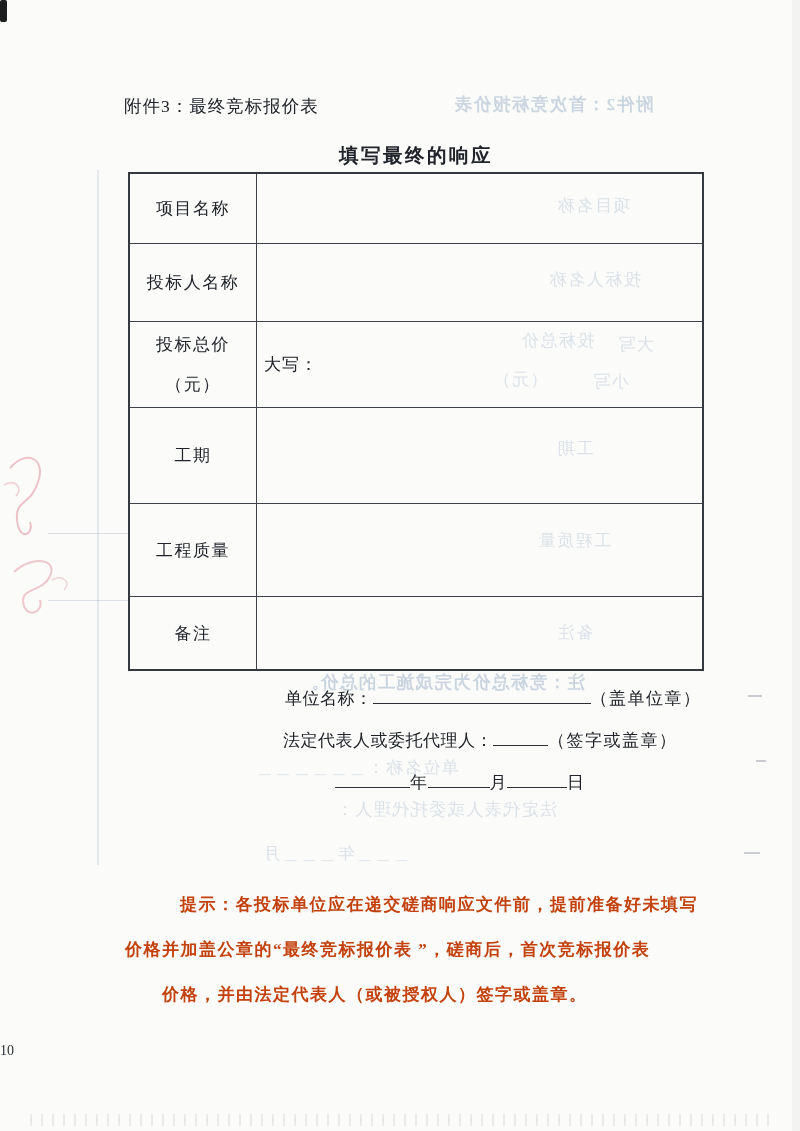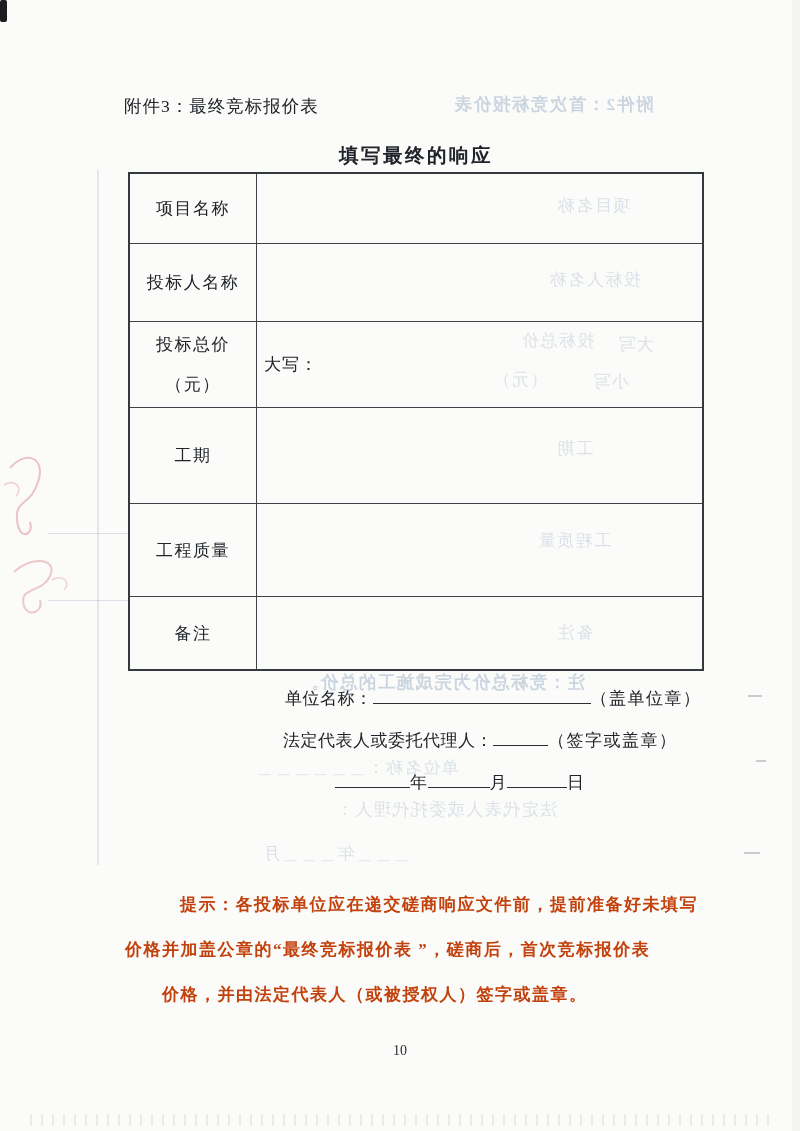--- a/index.html
+++ b/index.html
@@ -68,21 +68,21 @@
   .bl-day   { width:60px; }
   .sig-suffix { letter-spacing:1.5px; }
 
   
   .note-line { position:absolute; font-size:17px; font-weight:bold; letter-spacing:1.5px; white-space:nowrap; color:#c2410c; }
   .note-1 { left:180px; top:893px; }
   .note-2 { left:125px; top:938px; }
   .note-3 { left:125px; top:983px;margin-left:37px; }
 
   
-  .page-number { position:absolute; left:0; top:1043px; width:100%; text-align:center; font-size:14px; color:#2b2f34; }
+  .page-number { position:absolute; left:0; top:1043px; width:100%; text-align:left; font-size:14px; color:#2b2f34; }
 
   
   .g { position:absolute; transform:scaleX(-1); color:#93a8c2; opacity:.30; font-size:17px; letter-spacing:1.5px; white-space:nowrap; }
   .g-bold { font-weight:bold; opacity:.42; color:#8aa2c0; }
   .g-head { left:453px; top:92px;  font-size:17.5px; }
   .g-r1 { left:556px; top:194px; } .g-r2 { left:548px; top:268px; }
   .g-r3a { left:520px; top:329px; } .g-r3b { left:617px; top:333px; }
   .g-r3c { left:492px; top:368px; } .g-r3d { left:592px; top:370px; }
   .g-r4 { left:556px; top:437px; } .g-r5 { left:537px; top:529px; }
   .g-r6 { left:556px; top:621px; }

